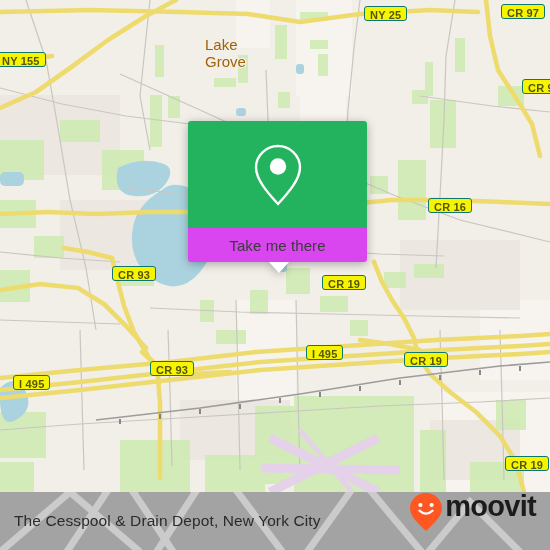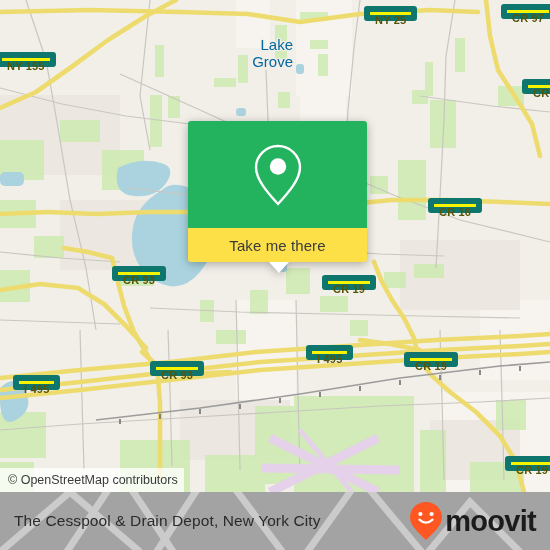--- a/index.html
+++ b/index.html
@@ -11,42 +11,42 @@
   #root{position:relative;width:550px;height:550px;overflow:hidden;}
 
   
   .map{position:absolute;left:0;top:0;width:550px;height:492px;overflow:hidden;background:#f2efe9;}
   .map-svg{position:absolute;left:0;top:0;}
 
   
   .shield{
     position:absolute;
     background:#f7f400;
-    border:6px solid #0f766e;
+    border:1px solid #0f766e;
     border-radius:3px;
     color:#6b6b00;
     font-weight:bold;
     font-size:11px;
     line-height:15px;
     height:15px;
     padding:1px 5px 1px 5px;
     letter-spacing:0.2px;
     white-space:nowrap;
     box-sizing:border-box;
     text-align:center;
   }
   .shield span{color:#55550a;}
 
   
   .place-label{
     position:absolute;
-    color:#0369a1;
+    color:#a16207;
     font-size:15px;
     line-height:17px;
-    text-align:right;
+    text-align:left;
     text-shadow:
        1.4px 0 #f2efe9, -1.4px 0 #f2efe9, 0 1.4px #f2efe9, 0 -1.4px #f2efe9,
        1px 1px #f2efe9, -1px -1px #f2efe9, 1px -1px #f2efe9, -1px 1px #f2efe9;
     white-space:pre-line;
     pointer-events:none;
   }
 
   
   .popup{
     position:absolute;
@@ -55,21 +55,21 @@
     filter:drop-shadow(0 2px 5px rgba(0,0,0,0.30));
   }
   .popup-img{
     width:179px;height:107px;
     background:#23b35f;
     border-radius:3px 3px 0 0;
     display:flex;align-items:center;justify-content:center;
   }
   .popup-bar{
     width:179px;height:34px;
-    background:#fde047;
+    background:#d946ef;
     border-radius:0 0 3px 3px;
     display:flex;align-items:center;justify-content:center;
   }
   .popup-bar-text{
     font-size:15px;color:#3b3b3b;letter-spacing:0.1px;
   }
   .popup-tail{
     position:absolute;left:81px;top:141px;
     width:0;height:0;
     border-left:10px solid transparent;
@@ -96,21 +96,21 @@
   }
   .footer-wm{position:absolute;left:0;top:-60px;opacity:.5;}
   .footer-title{
     position:absolute;left:14px;top:0;height:58px;
     display:flex;align-items:center;
     font-size:15.5px;color:#2b2b2b;letter-spacing:0.1px;
     white-space:nowrap;
   }
   .brand{
     position:absolute;right:14px;top:0;height:58px;
-    display:flex;align-items:center;gap:2px;
+    display:flex;align-items:flex-start;gap:2px;
   }
   .brand-word{
     font-size:29px;font-weight:bold;color:#1b1b1b;
     letter-spacing:-0.7px;line-height:29px;
   }
 </style>
 </head>
 <body>
 
 <div id="root">
@@ -319,23 +319,20 @@
           <path d="M27 4 C15 4 5 13.6 5 25.4 C5 38 18 52 27 62 C36 52 49 38 49 25.4 C49 13.6 39 4 27 4 Z" fill="none" stroke="#ffffff" stroke-width="2.4"></path>
           <circle cx="27" cy="24.5" r="8.2" fill="#ffffff"></circle>
         </svg>
       </div>
       <div class="popup-bar">
         <span class="popup-bar-text">Take me there</span>
       </div>
       <div class="popup-tail"></div>
     </div>
 
-    <div class="attrib">
-      <span>© OpenStreetMap contributors</span>
-    </div>
   </div>
 
   <div class="footer">
     <svg class="footer-wm" width="550" height="130" viewBox="0 0 550 130">
       <g stroke="#f3f3f3" stroke-width="7" fill="none">
         <path d="M60 130 L120 40 L180 130"></path>
         <path d="M150 130 L215 30 L290 130"></path>
         <path d="M300 130 L360 46 L430 130"></path>
         <path d="M0 120 L70 60 L140 120"></path>
         <path d="M420 130 L470 70 L530 130"></path>

